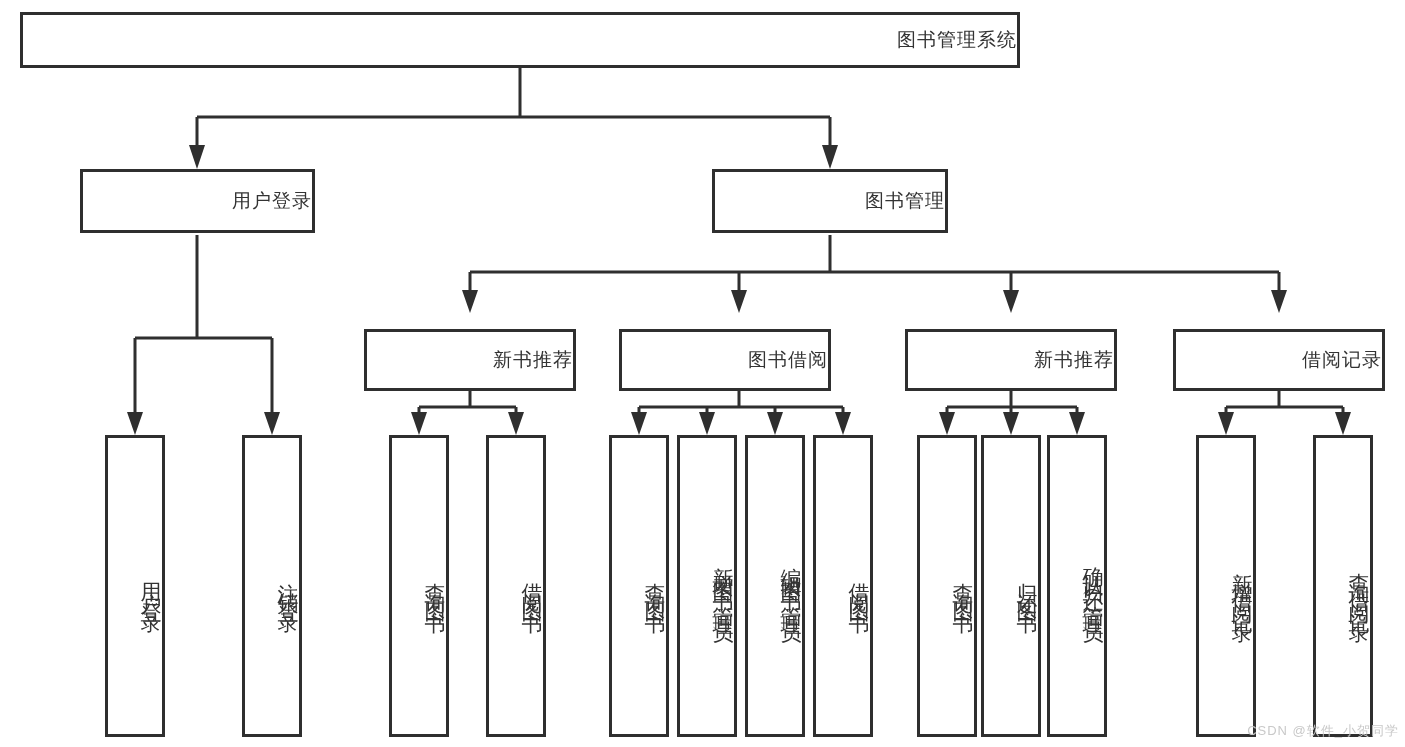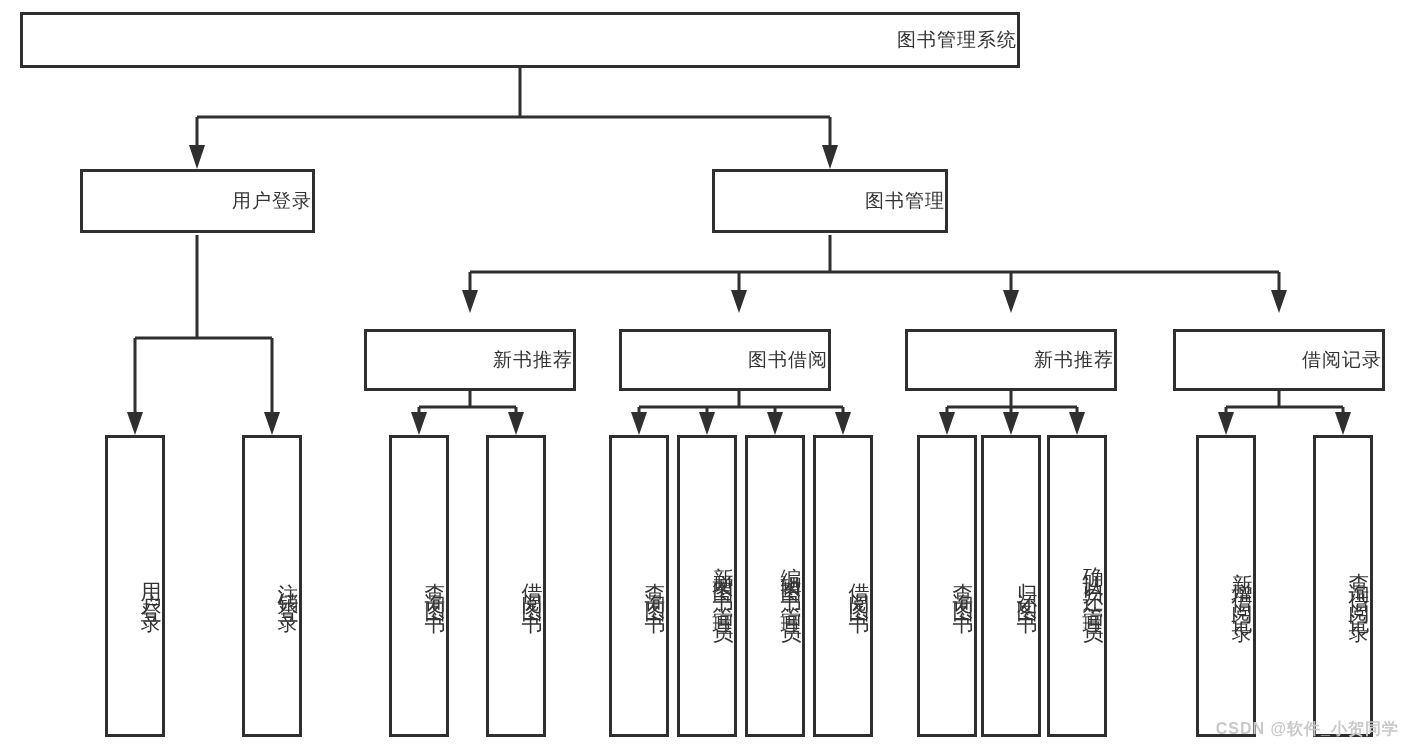--- a/index.html
+++ b/index.html
@@ -68,26 +68,25 @@
   .leaf.x8  { left: 813px; }
   .leaf.x9  { left: 917px; }
   .leaf.x10 { left: 981px; }
   .leaf.x11 { left: 1047px; }
   .leaf.x12 { left: 1196px; }
   .leaf.x13 { left: 1313px; }
   .watermark {
     position: absolute;
     right: 6px;
     bottom: 7px;
-    font-size: 16px;
+    font-size: 13px;
     letter-spacing: 1px;
     color: #c9c9c9;
     z-index: 3;
     white-space: nowrap;
-    font-weight: bold;
   }
 </style>
 </head>
 <body>
 
 <div style="position:absolute;inset:0;">
 
   <svg class="connectors" width="1405" height="747" viewBox="0 0 1405 747">
     <path fill="none" stroke="#2f2f2f" stroke-width="3" d="
       M520 68 V117  M197 117 H830  M197 117 V150  M830 117 V150

